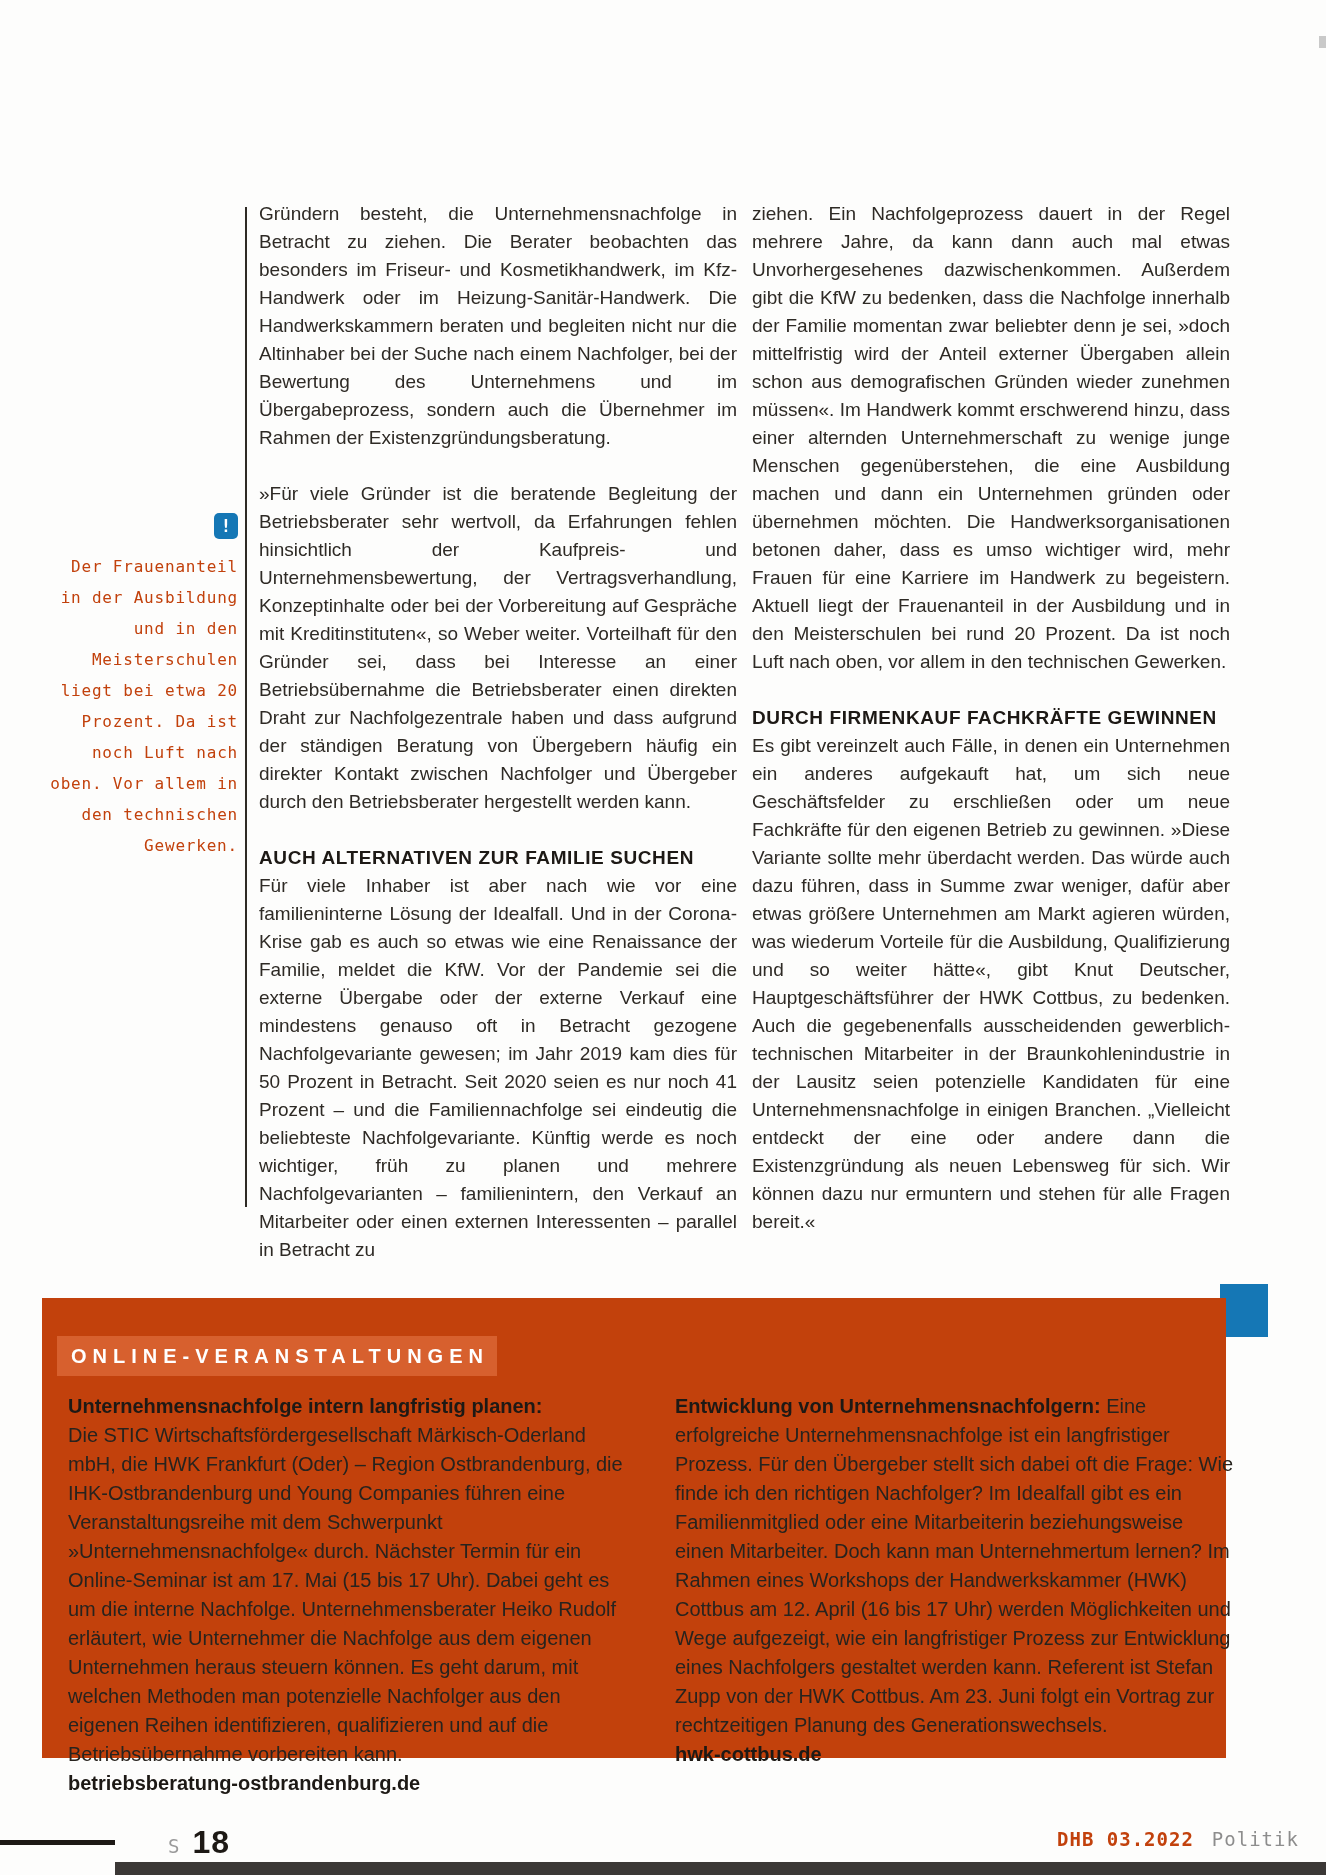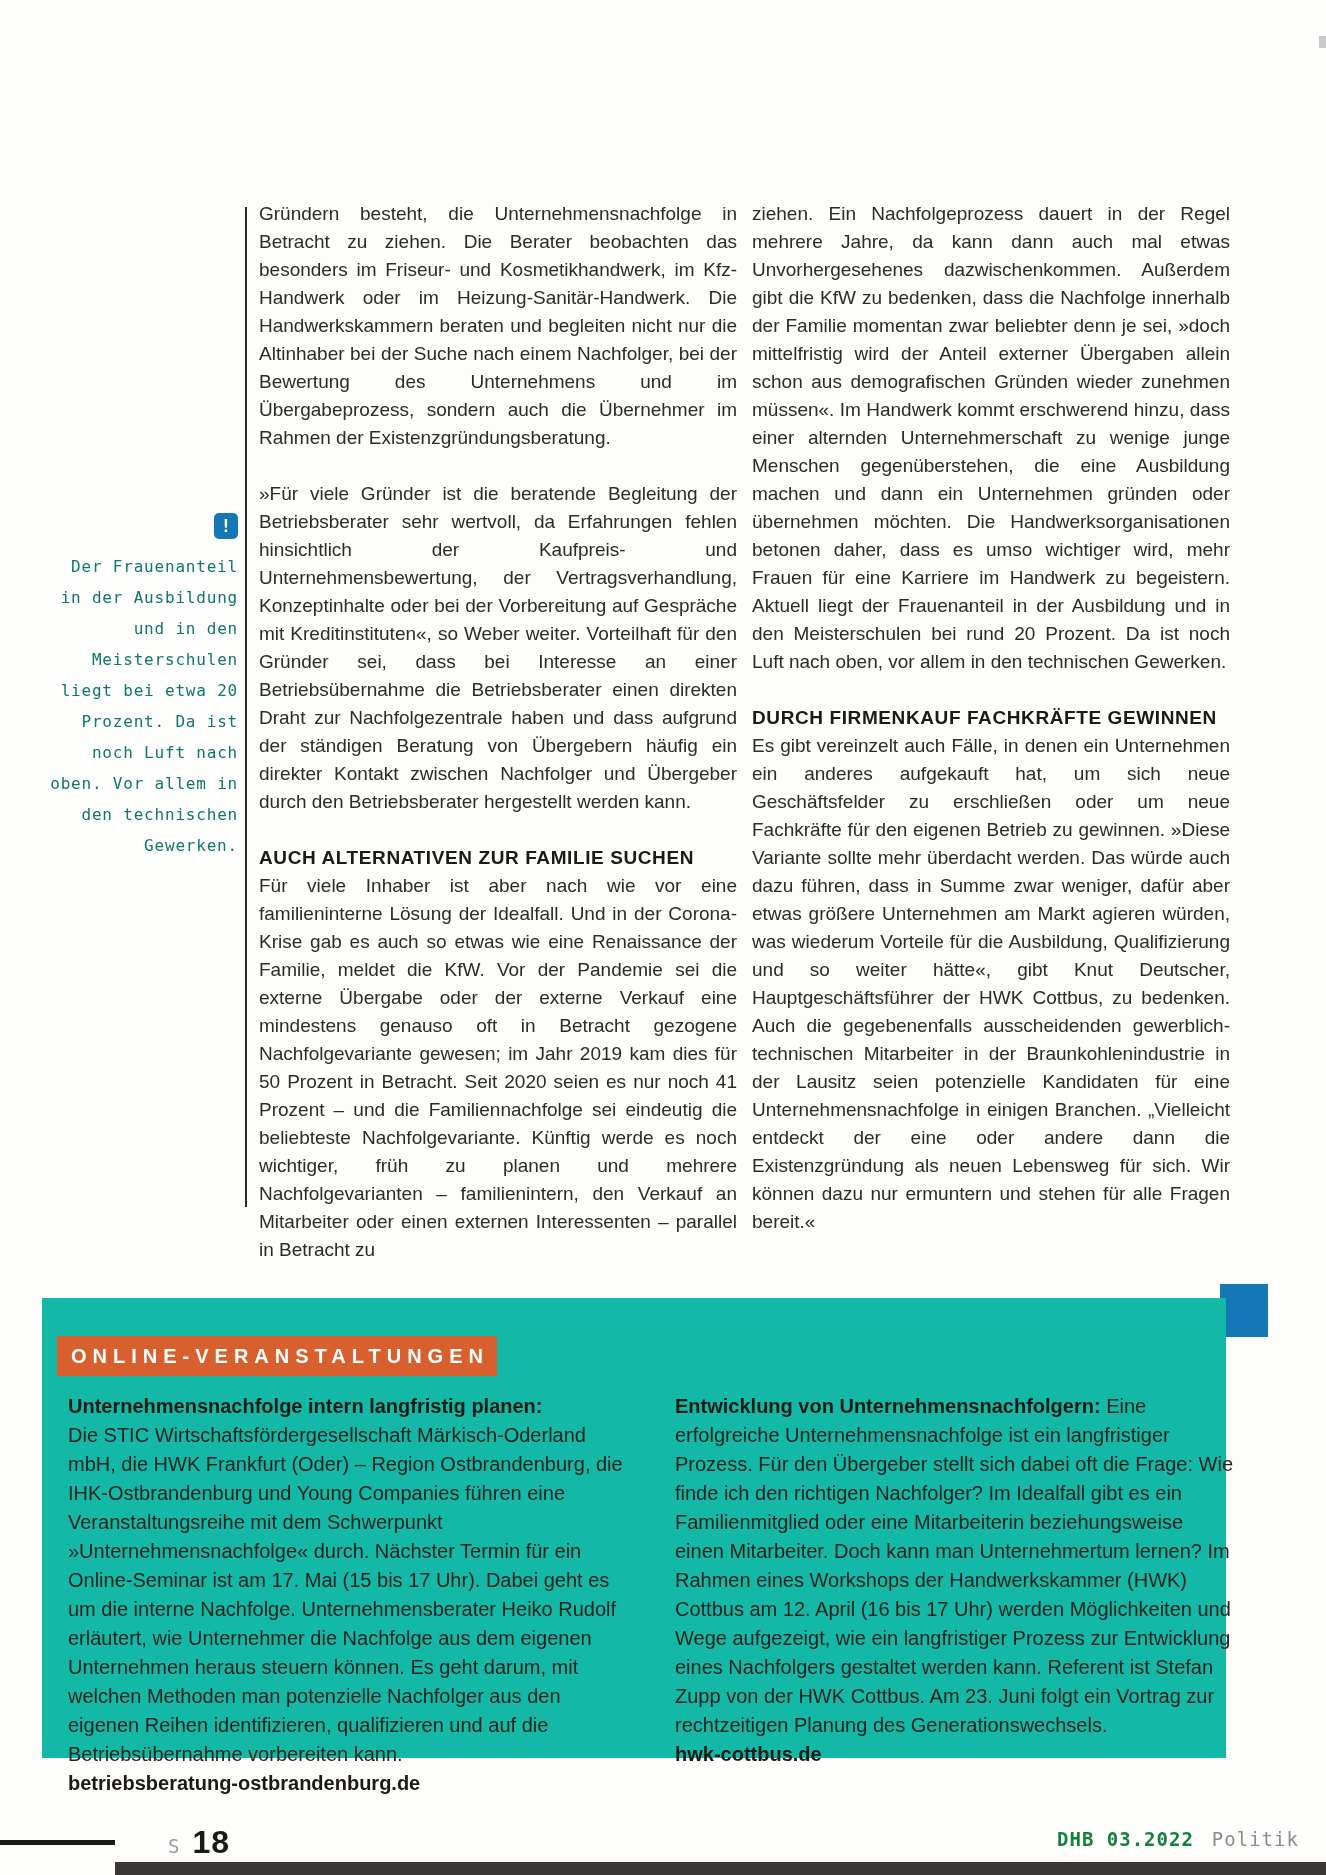--- a/index.html
+++ b/index.html
@@ -14,41 +14,41 @@
   .col-left{left:259px;}
   .col-right{left:752px;}
   .para{margin:0 0 28px 0;}
   .para:last-child{margin-bottom:0;}
   .subhead{font-weight:bold;font-size:19px;letter-spacing:.6px;color:#1d1915;margin:0;line-height:28px;text-align:left;}
   
   .pullquote{position:absolute;left:50px;top:513px;width:188px;text-align:right;}
   .pq-icon{display:inline-block;width:24px;height:26px;background:#1577b5;border-radius:5px;
     color:#fff;font-weight:bold;font-size:18px;line-height:26px;text-align:center;
     font-family:"DejaVu Sans Mono",monospace;}
-  .pq-text{margin-top:12px;color:#0f766e;font-size:16px;line-height:31px;letter-spacing:.8px;
+  .pq-text{margin-top:12px;color:#c2410c;font-size:16px;line-height:31px;letter-spacing:.8px;
     font-family:"DejaVu Sans Mono",monospace;}
   
   .corner-deco{position:absolute;left:1220px;top:1284px;width:48px;height:53px;background:#1577b5;}
-  .events-box{position:absolute;left:42px;top:1298px;width:1184px;height:460px;background:#14b8a6;}
+  .events-box{position:absolute;left:42px;top:1298px;width:1184px;height:460px;background:#c2410c;}
   .events-tag{position:absolute;left:15px;top:38px;background:#d7602e;color:#ffffff;
     font-weight:bold;font-size:20px;letter-spacing:6px;line-height:24px;padding:8px 8px 8px 14px;}
   .events-col{position:absolute;top:94px;width:560px;font-size:20px;line-height:29px;
     color:#27231e;text-align:left;}
   .events-col.left{left:26px;}
   .events-col.right{left:633px;}
   .events-title{font-weight:bold;color:#1d1915;}
   .events-link{font-weight:bold;color:#1d1915;text-decoration:none;display:inline-block;}
   
   .footer-line{position:absolute;left:0;top:1840px;width:115px;height:5px;background:#1d1915;}
   .footer-page{position:absolute;left:168px;top:1824px;display:flex;align-items:baseline;gap:12px;}
   .footer-page .pfx{color:#9a9a9a;font-size:19px;letter-spacing:1px;font-family:"DejaVu Sans Mono",monospace;}
   .footer-page .num{color:#1d1915;font-size:32px;font-weight:bold;letter-spacing:1px;}
   .footer-right{position:absolute;left:1057px;top:1828px;display:flex;align-items:baseline;gap:18px;
     font-family:"DejaVu Sans Mono",monospace;}
-  .footer-right .issue{color:#15803d;font-size:19px;font-weight:bold;letter-spacing:1px;}
+  .footer-right .issue{color:#c2410c;font-size:19px;font-weight:bold;letter-spacing:1px;}
   .footer-right .section{color:#8d8d8d;font-size:19px;letter-spacing:1px;text-align:center;}
   .bottom-bar{position:absolute;left:115px;top:1862px;width:1211px;height:13px;background:#3b3836;}
   .edge-tick{position:absolute;left:1319px;top:36px;width:7px;height:12px;background:#c9c9c9;}
 </style>
 </head>
 <body>
 
 <div class="page">
 
   <div class="edge-tick"></div>

